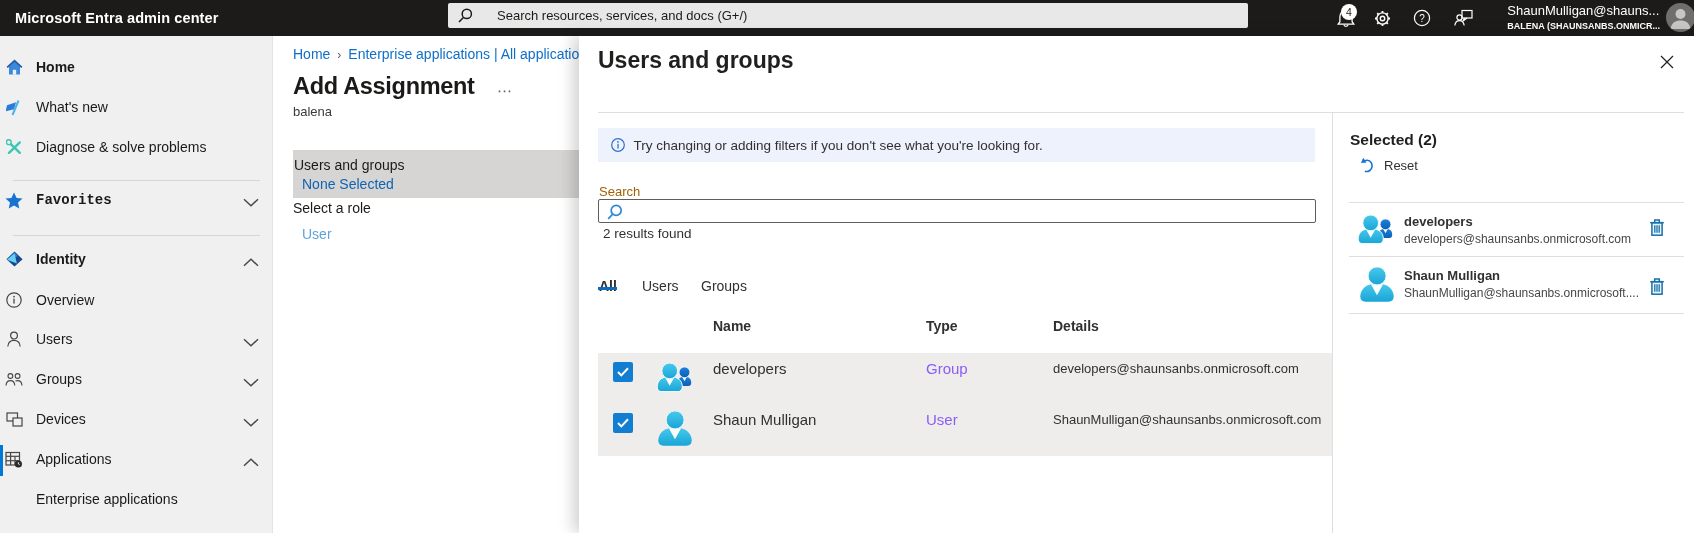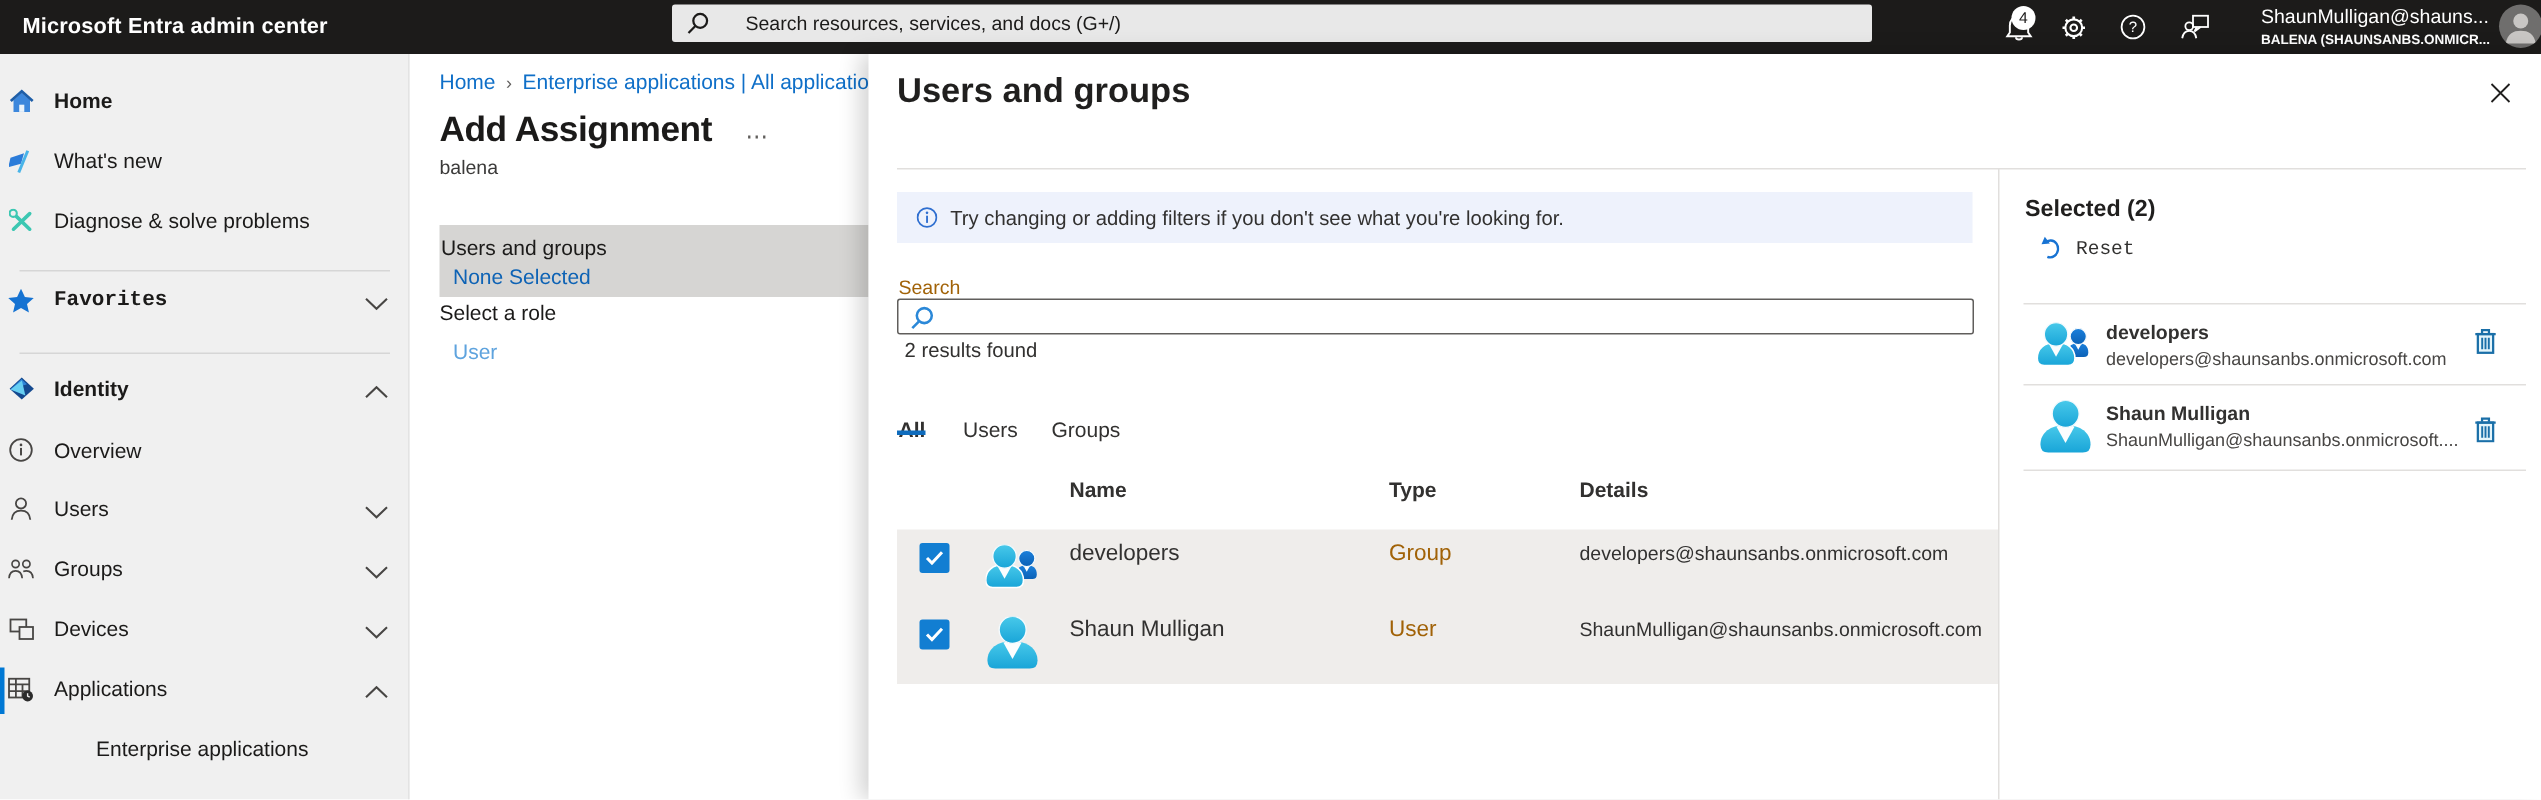--- a/index.html
+++ b/index.html
@@ -69,27 +69,27 @@
 .th { position:absolute; top:282px; font-size:14px; font-weight:700; color:#323130; }
 #th-name { left:134px; }
 #th-type { left:347px; }
 #th-details { left:474px; }
 .row { position:absolute; left:19px; width:734px; height:51px; background:#efedeb; }
 #row1 { top:317px; }
 #row2 { top:368px; height:52px; }
 .row .cb { position:absolute; left:15px; top:9px; width:20px; height:20px; background:#127ed2; border-radius:2px; display:flex; align-items:center; justify-content:center; }
 .row .icon { position:absolute; left:59px; top:10px; } .row .icon2 { left:60px; top:7px; }
 .row .cname { position:absolute; left:115px; top:7px; font-size:15px; color:#323130; }
-.row .ctype { position:absolute; left:328px; top:7px; font-size:15px; color:#a16207;text-align:center; }
+.row .ctype { position:absolute; left:328px; top:7px; font-size:15px; color:#8b5cf6;text-align:center; }
 .row .cdet { position:absolute; left:455px; top:8px; font-size:13px; color:#323130; }
 
 
 #seltitle { position:absolute; left:771px; top:95px; font-size:15.5px; font-weight:700; color:#201f1e; }
 #reset { position:absolute; left:781px; top:121px; display:flex; align-items:center; }
-#reset span { margin-left:11px; font-size:13px; color:#323130;font-family:Liberation Mono, monospace; }
+#reset span { margin-left:11px; font-size:13px; color:#323130; }
 .seldiv { position:absolute; left:770px; width:335px; height:1px; background:#e1dfdd; }
 .selitem { position:absolute; left:770px; width:335px; }
 .selitem .sic { position:absolute; left:9px; top:13px; } .selitem .sic2 { left:11px; top:11px; }
 .selitem .nm { position:absolute; left:55px; top:12px; font-size:13px; font-weight:700; color:#323130; }
 .selitem .em { position:absolute; left:55px; top:30px; font-size:12px; color:#484644; white-space:nowrap; }
 .selitem .tr { position:absolute; left:301px; top:17px; } .selitem .tr2 { top:22px; }
 </style>
 </head>
 <body>
 <svg width="0" height="0" style="position:absolute;">
@@ -296,21 +296,21 @@
             <line x1="1" y1="9.7" x2="14.5" y2="9.7" stroke="#484644" stroke-width="1.2"></line>
             <circle cx="13.4" cy="13" r="3.6" fill="#2b2b2b"></circle>
             <path d="M13.4 11.2 L13.4 13 L14.8 13.8" stroke="#f0f0f0" stroke-width="0.9" fill="none"></path>
           </svg>
         </span>
       <span class="tx">Applications</span>
       <span class="chev"><svg width="16" height="9" viewBox="0 0 16 9">
             <path d="M1 7.8 L8 1.2 L15 7.8" fill="none" stroke="#484644" stroke-width="1.4"></path>
           </svg></span>
     </div>
-    <div class="navitem" style="top:445px;margin-left:28px;">
+    <div class="navitem" style="top:445px;">
       <span class="tx">Enterprise applications</span>
     </div>
   </div>
 
   <div id="blade">
     <div id="crumb"><a>Home</a><span class="sep">›</span><a>Enterprise applications | All applications</a></div>
     <div id="bladetitle">Add Assignment</div>
     <div class="dots">⋯</div>
     <div class="sub">balena</div>
     <div id="graybox">

